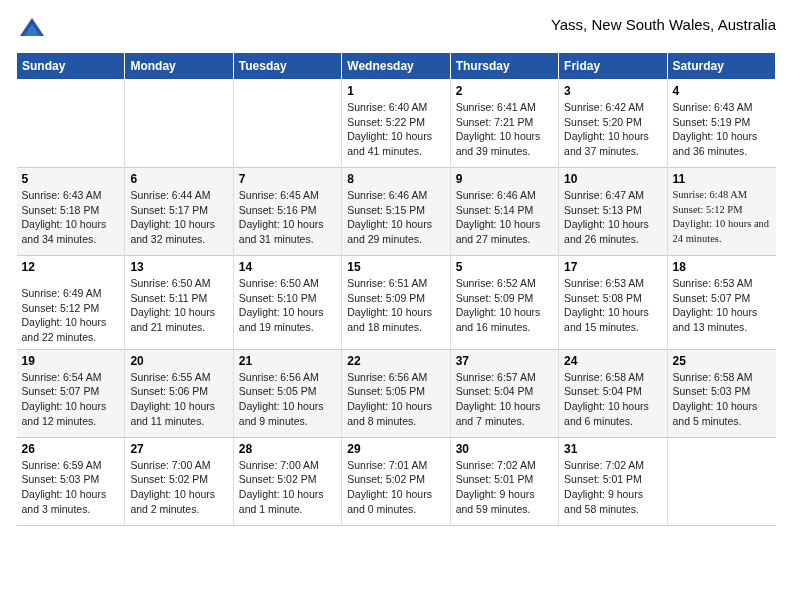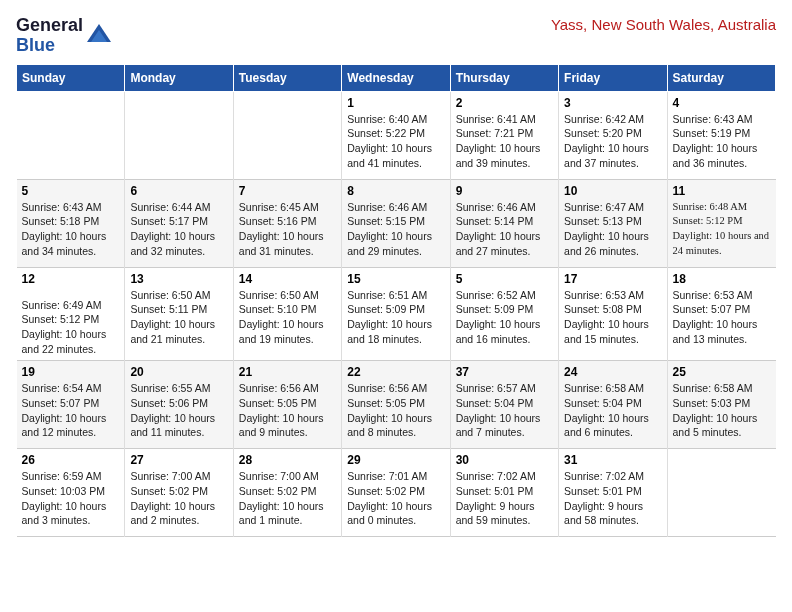--- a/index.html
+++ b/index.html
@@ -33,21 +33,21 @@
     .title-block {
       text-align: right;
     }
     .main-title {
       font-size: 36px;
       font-weight: bold;
       color: #1a1a2e;
     }
     .subtitle {
       font-size: 15px;
-      color: #b91c1c;
+      color: #000000;
     }
     table {
       width: 100%;
       border-collapse: collapse;
       font-size: 11px;
     }
     thead tr th {
       background-color: #2255a4;
       color: #fff;
       text-align: left;
@@ -86,24 +86,20 @@
       color: #222;
       font-size: 10.5px;
       line-height: 1.4;
     }
   </style>
 </head>
 <body>
 
 <div class="header">
   <div class="logo">
-    <div class="logo-text">
-      <span style="font-size:18px;font-weight:bold;color:#1a1a2e;">General</span>
-      <span style="font-size:18px;font-weight:bold;color:#2255a4;">Blue</span>
-    </div>
     <svg class="logo-icon" viewBox="0 0 28 28" xmlns="http://www.w3.org/2000/svg">
       <polygon points="14,2 26,20 2,20" fill="#2255a4"></polygon>
       <polygon points="14,8 22,20 6,20" fill="#4488dd" opacity="0.6"></polygon>
     </svg>
   </div>
   <div class="title-block">
     <div class="subtitle">Yass, New South Wales, Australia</div>
   </div>
 </div>
 
@@ -278,21 +274,21 @@
           <span class="day-num">25</span>
           <div class="day-info" style="white-space: pre-line;">Sunrise: 6:58 AM
 Sunset: 5:03 PM
 Daylight: 10 hours and 5 minutes.</div>
         </td>
       </tr>
       <tr>
         <td>
           <span class="day-num">26</span>
           <div class="day-info" style="white-space: pre-line;">Sunrise: 6:59 AM
-Sunset: 10:03 PM
+Sunset: 5:03 PM
 Daylight: 10 hours and 3 minutes.</div>
         </td>
         <td>
           <span class="day-num">27</span>
           <div class="day-info" style="white-space: pre-line;">Sunrise: 7:00 AM
 Sunset: 5:02 PM
 Daylight: 10 hours and 2 minutes.</div>
         </td>
         <td>
           <span class="day-num">28</span>

